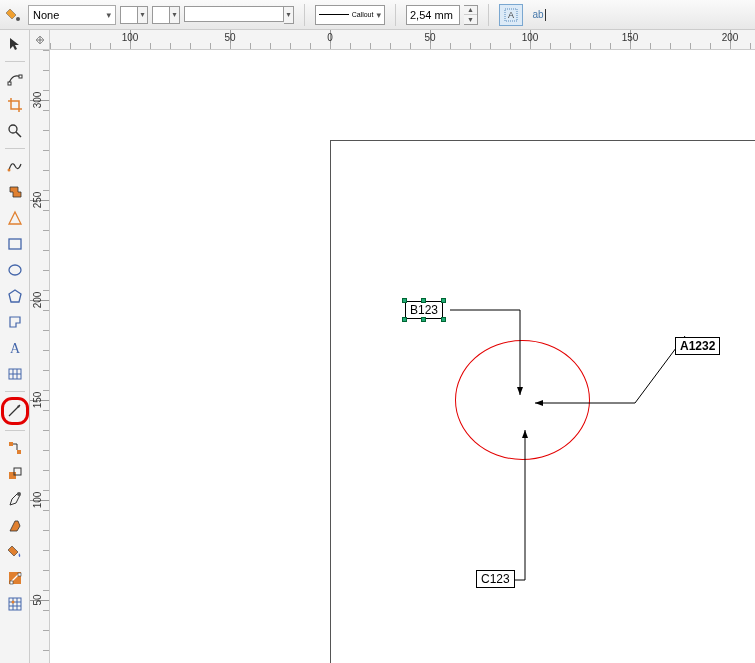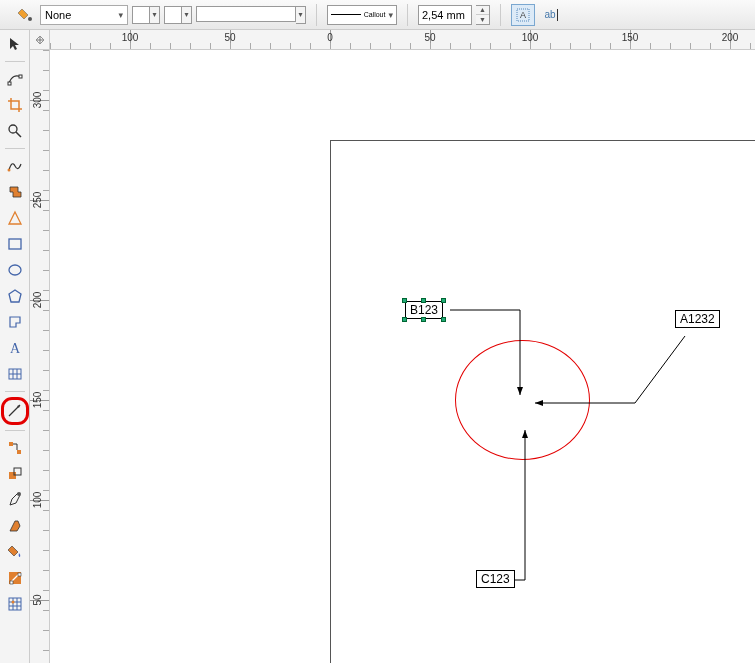--- a/index.html
+++ b/index.html
@@ -3,21 +3,21 @@
 <meta charset="utf-8">
 <style>
 * { box-sizing: border-box; margin: 0; padding: 0; }
 body { font-family: Arial, sans-serif; font-size: 11px; background: #f0f0f0; overflow: hidden; }
 .app { width: 755px; height: 663px; position: relative; background: #fff; }
 
 
 .top-toolbar {
   height: 30px; background: linear-gradient(#fafafa,#e8e8e8);
   border-bottom: 1px solid #ccc; display: flex; align-items: center;
-  padding: 0 16px; gap: 4px;
+  padding: 0 4px; gap: 4px;
 }
 .fill-color-btn { width: 20px; height: 20px; display: flex; align-items: center; justify-content: center; }
 .fill-dropdown {
   width: 88px; height: 20px; background: #fff; border: 1px solid #aaa;
   display: flex; align-items: center; padding: 0 4px; font-size: 11px;
   justify-content: space-between;
 }
 .fill-dropdown::after { content: "▾"; font-size: 9px; color: #555; }
 .swatch {
   width: 18px; height: 18px; border: 1px solid #999; background: #fff;
@@ -413,21 +413,21 @@
 
     <div class="page-rect" style="left:280px; top:90px; width:500px; height:700px;"></div>
 
     <div class="circle" style="left:405px; top:290px; width:135px; height:120px;"></div>
 
     <svg class="leader-line" style="left:485px; top:280px; width:170px; height:80px;">
       <line x1="0" y1="73" x2="100" y2="73" stroke="#000" stroke-width="1"></line>
       <path d="M0 73 L8 70 L8 76 Z" fill="#000"></path>
       <line x1="100" y1="73" x2="150" y2="6" stroke="#000" stroke-width="1"></line>
     </svg>
-    <div class="callout-label" style="left:625px; top:260px;">
+    <div class="callout-label" style="left:625px; top:287px;font-weight:bold;">
       <span>A1232</span>
     </div>
 
     <svg class="leader-line" style="left:400px; top:250px; width:80px; height:100px;">
       <line x1="70" y1="10" x2="70" y2="95" stroke="#000" stroke-width="1"></line>
       <path d="M70 95 L67 87 L73 87 Z" fill="#000"></path>
       <line x1="70" y1="10" x2="0" y2="10" stroke="#000" stroke-width="1"></line>
     </svg>
     <div class="callout-label selected" style="left:355px; top:251px;">
       <span>B123</span>

